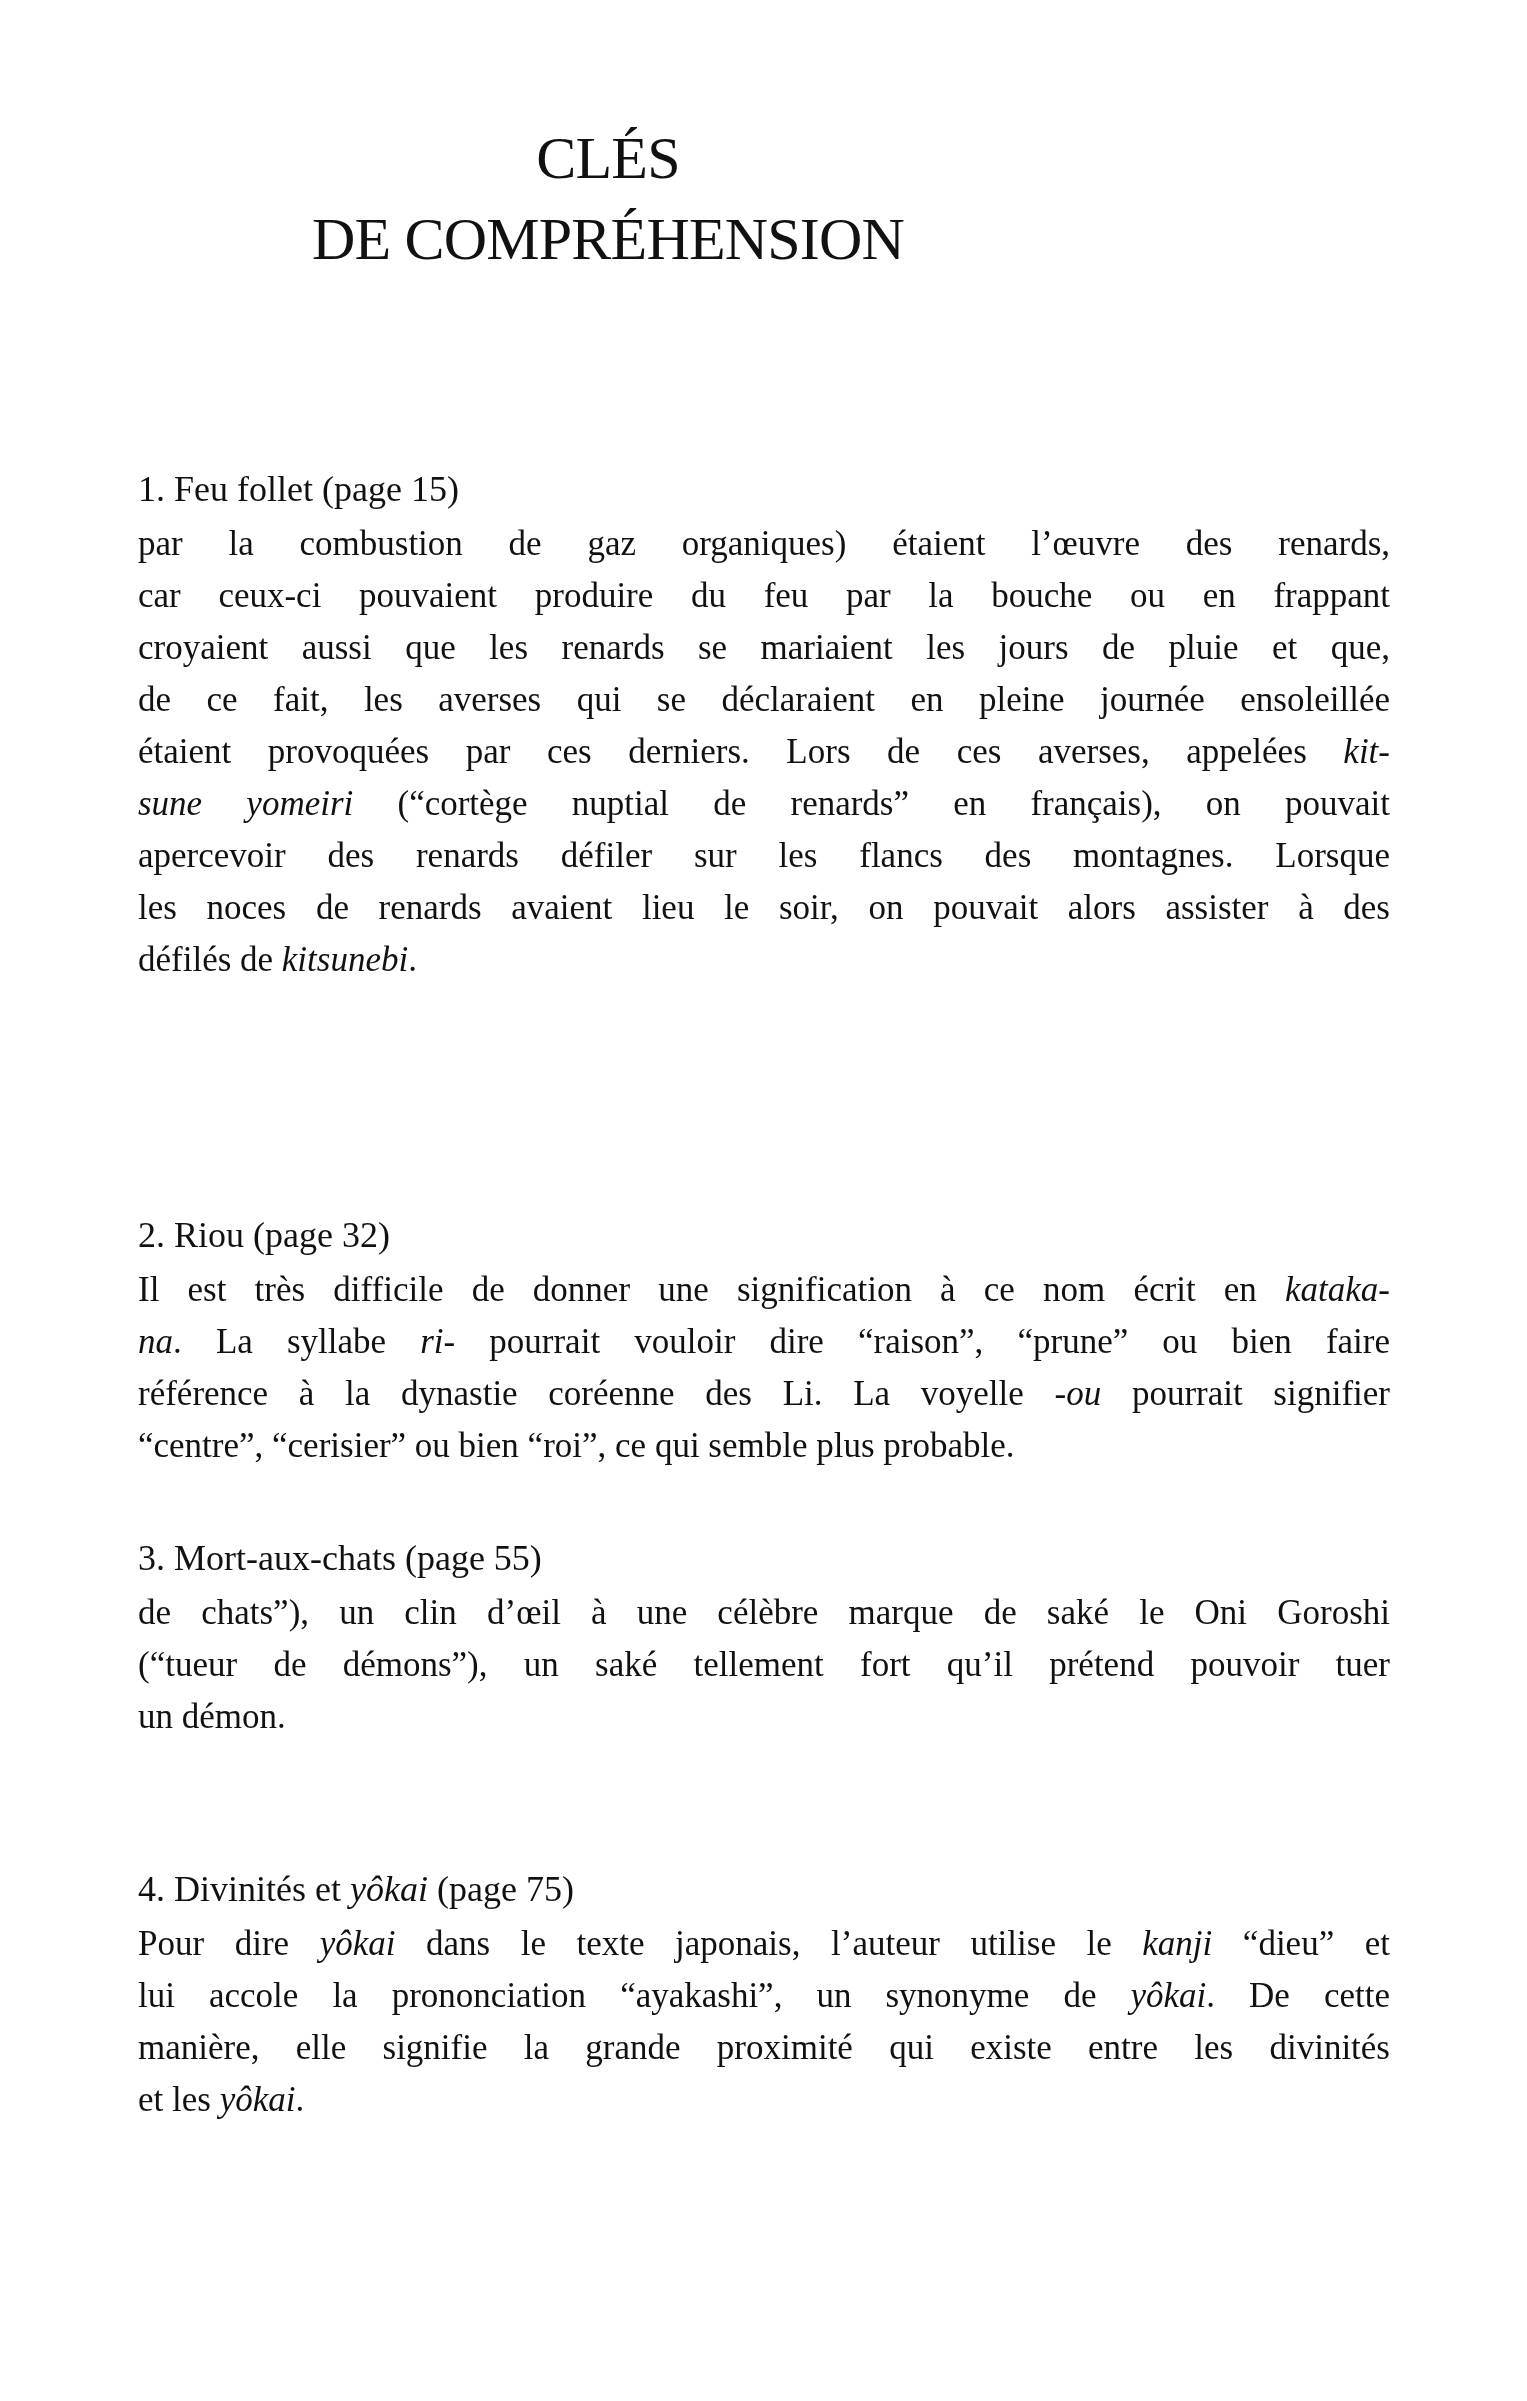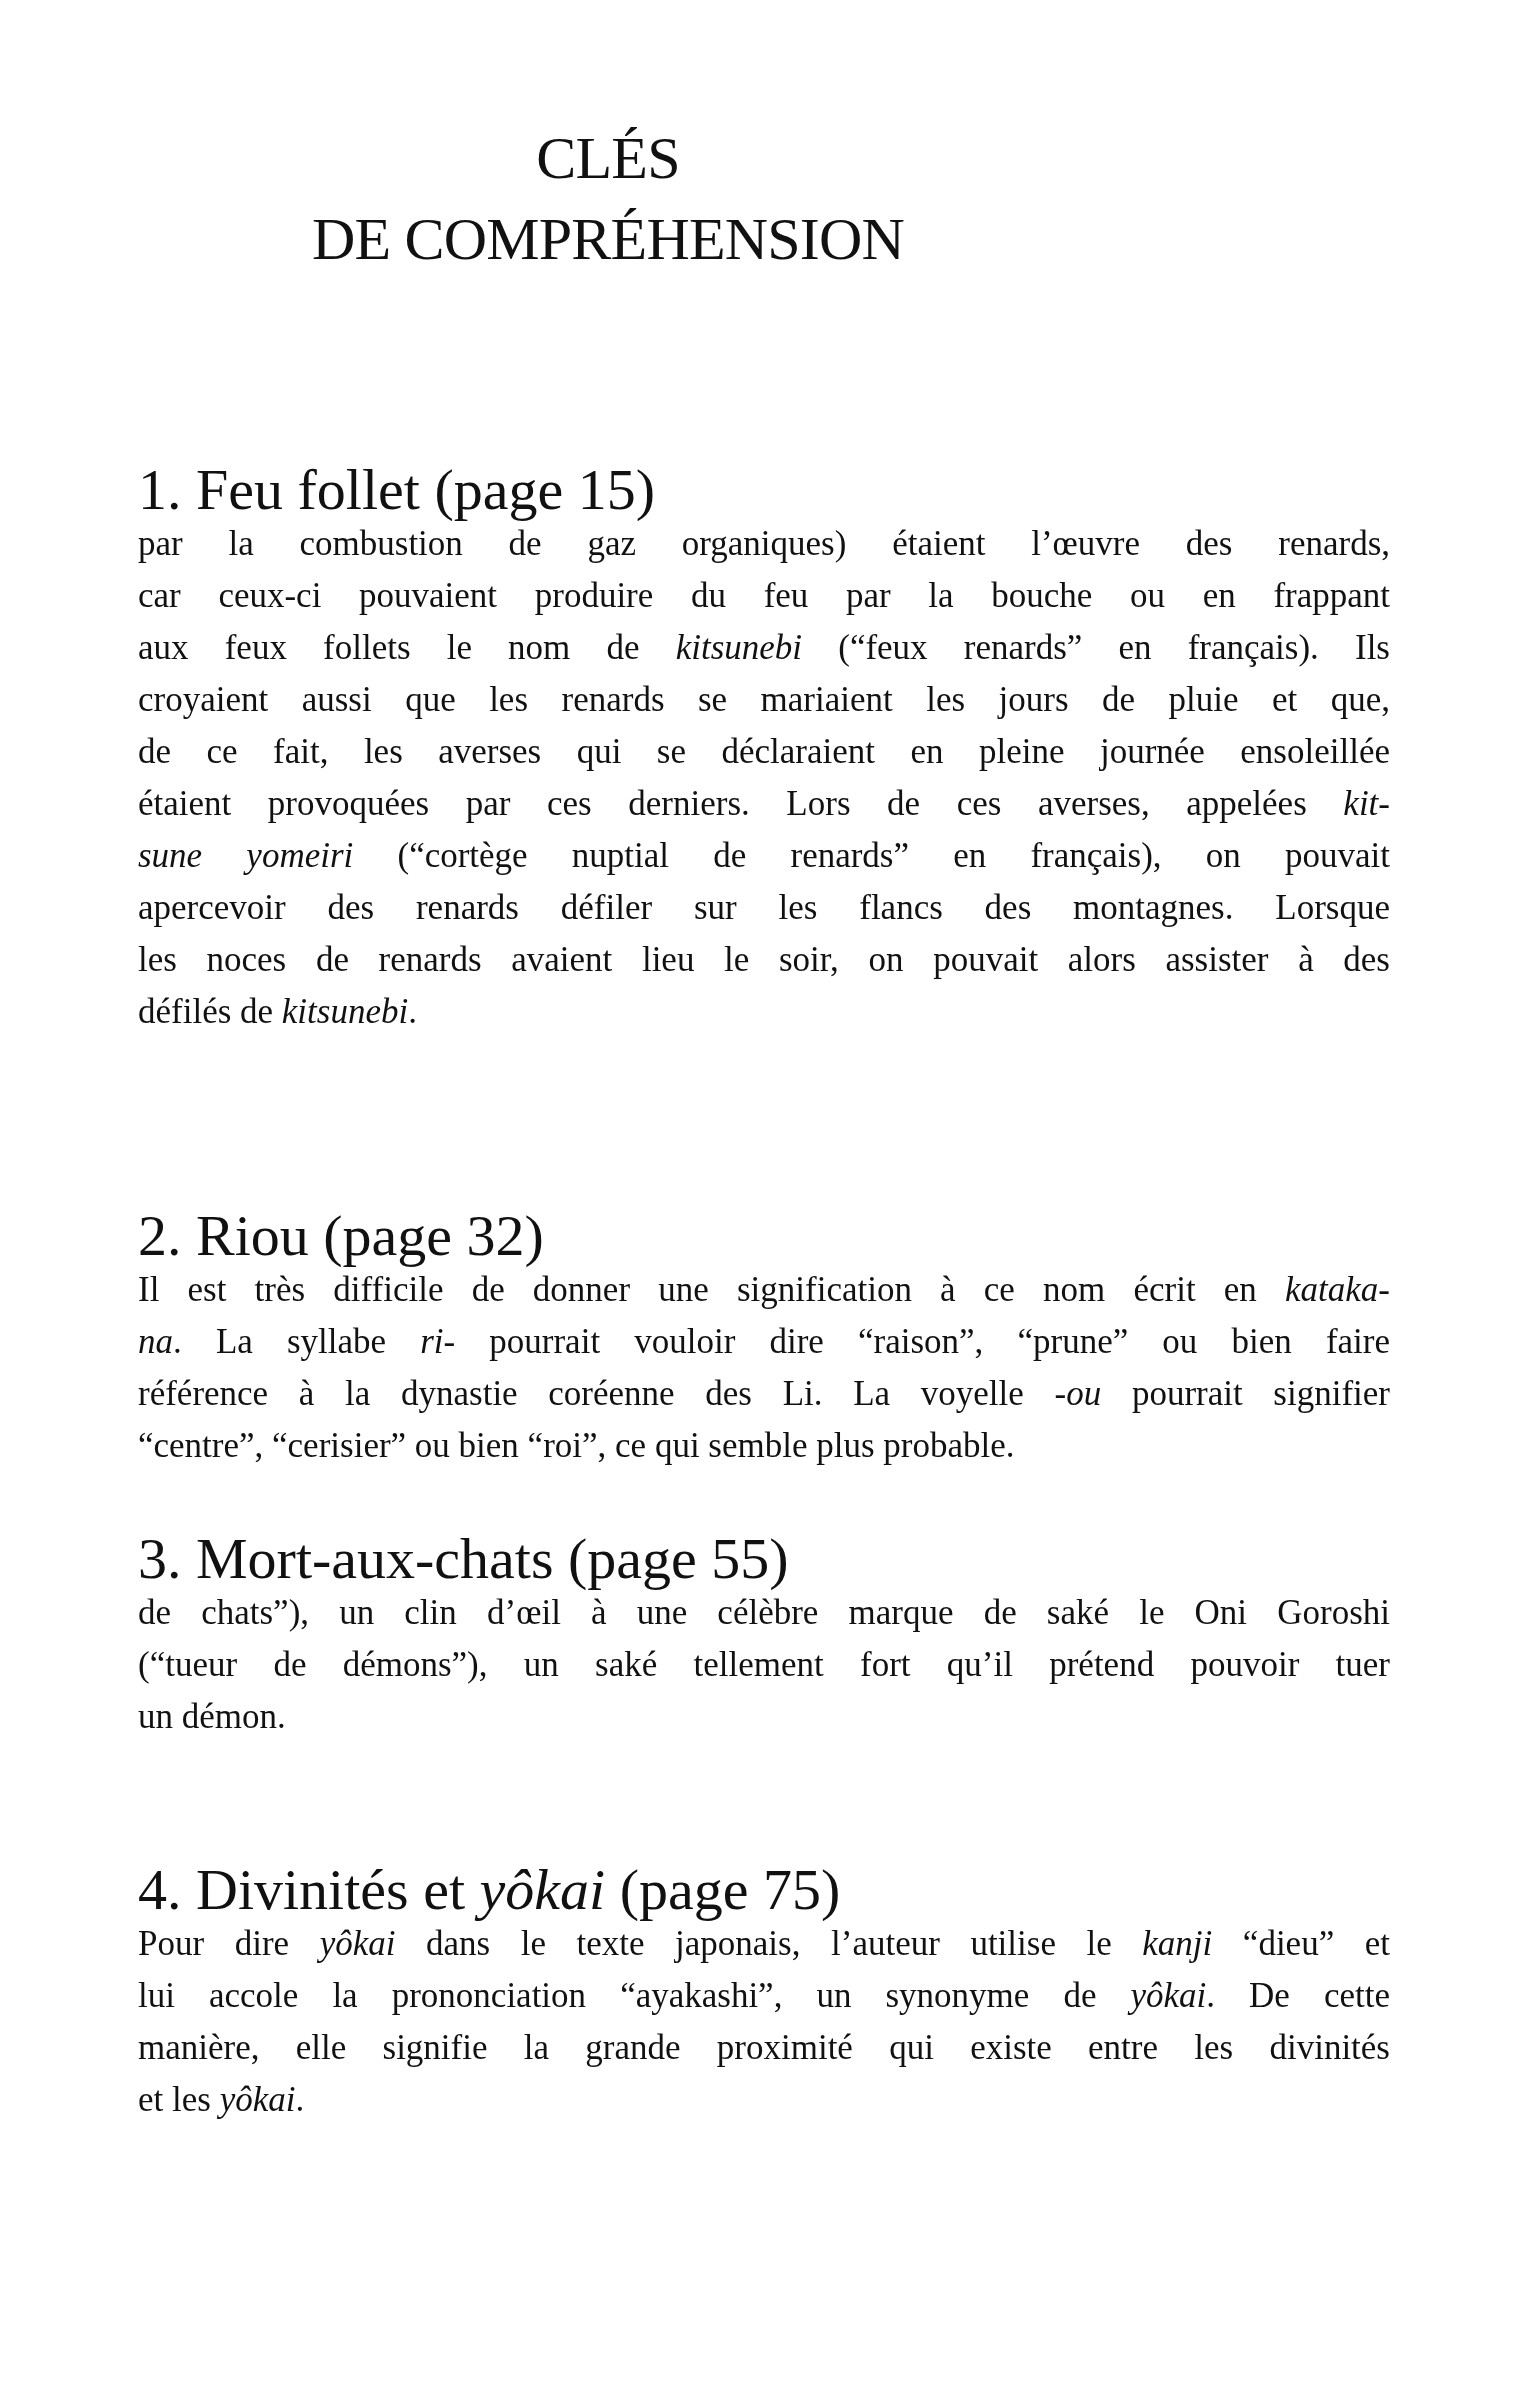--- a/index.html
+++ b/index.html
@@ -27,21 +27,21 @@
     letter-spacing: -0.8px;
     margin: 0;
   }
   .page-title span { display: block; }
   .section {
     position: absolute;
     left: 138px;
     width: 1252px;
   }
   .section-heading {
-    font-size: 58px;
+    font-size: 36px;
     line-height: 57px;
     height: 57px;
     margin: 0;
     font-weight: normal;
     white-space: nowrap;
   }
   .section-body {
     margin: 0;
     font-size: 35px;
     line-height: 52px;
@@ -65,21 +65,20 @@
 <h1 class="page-title">
   <span>CLÉS</span>
   <span>DE COMPRÉHENSION</span>
 </h1>
 
 <section class="section" style="top:461px;">
   <h2 class="section-heading"><span>1. Feu follet (page 15)</span></h2>
   <p class="section-body">
       <span class="line"><span>par la combustion de gaz organiques) étaient l’œuvre des renards,</span></span>
       <span class="line"><span>car ceux-ci pouvaient produire du feu par la bouche ou en frappant</span></span>
-      <span class="line"><span>aux feux follets le nom de </span><em>kitsunebi</em><span> (“feux renards” en français). Ils</span></span>
       <span class="line"><span>croyaient aussi que les renards se mariaient les jours de pluie et que,</span></span>
       <span class="line"><span>de ce fait, les averses qui se déclaraient en pleine journée ensoleillée</span></span>
       <span class="line"><span>étaient provoquées par ces derniers. Lors de ces averses, appelées </span><em>kit-</em></span>
       <span class="line"><em>sune yomeiri</em><span> (“cortège nuptial de renards” en français), on pouvait</span></span>
       <span class="line"><span>apercevoir des renards défiler sur les flancs des montagnes. Lorsque</span></span>
       <span class="line"><span>les noces de renards avaient lieu le soir, on pouvait alors assister à des</span></span>
       <span class="line last"><span>défilés de </span><em>kitsunebi</em><span>.</span></span>
     </p>
 </section>
 

